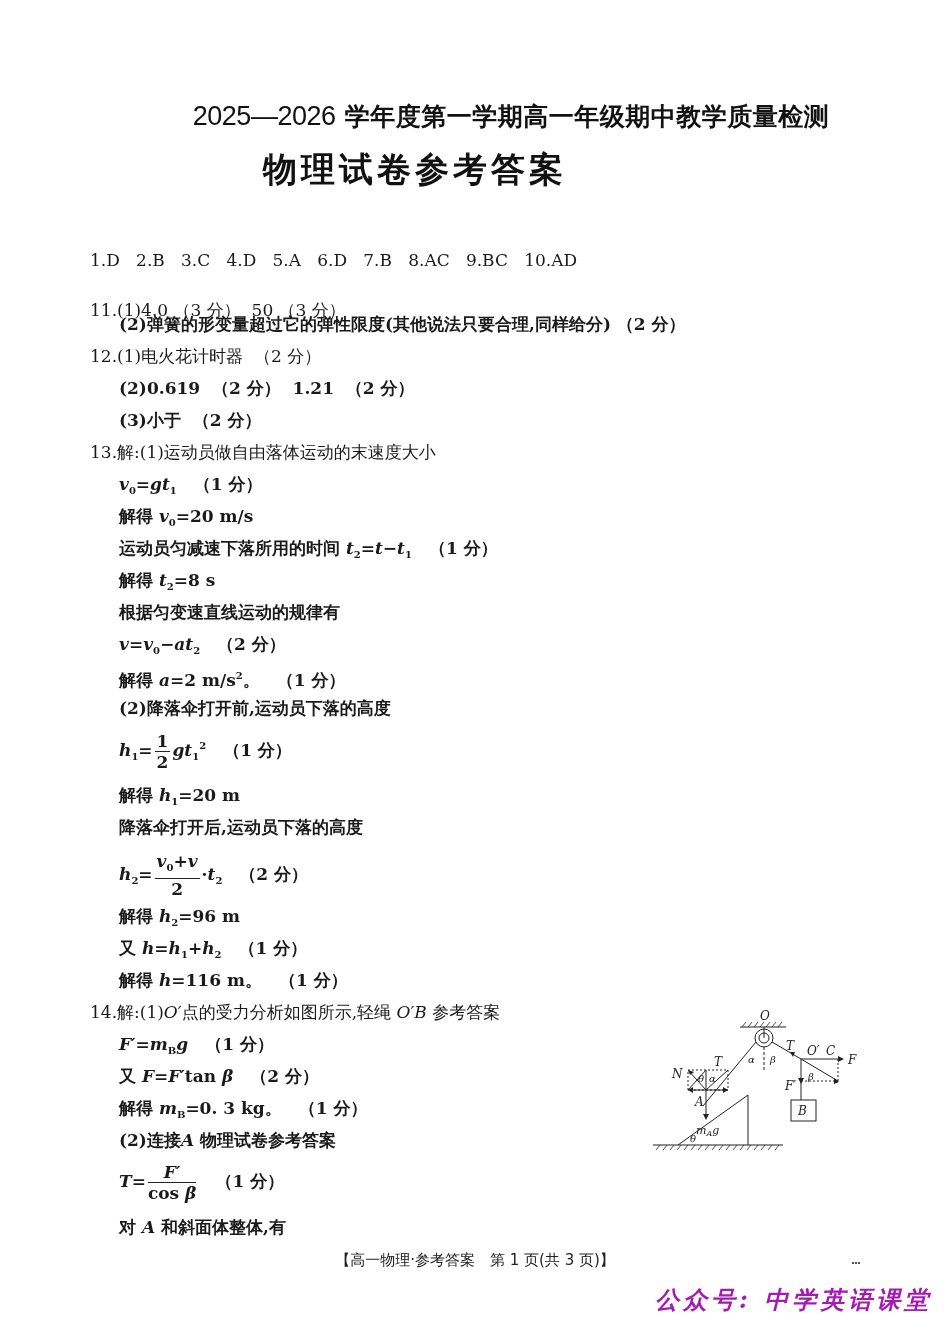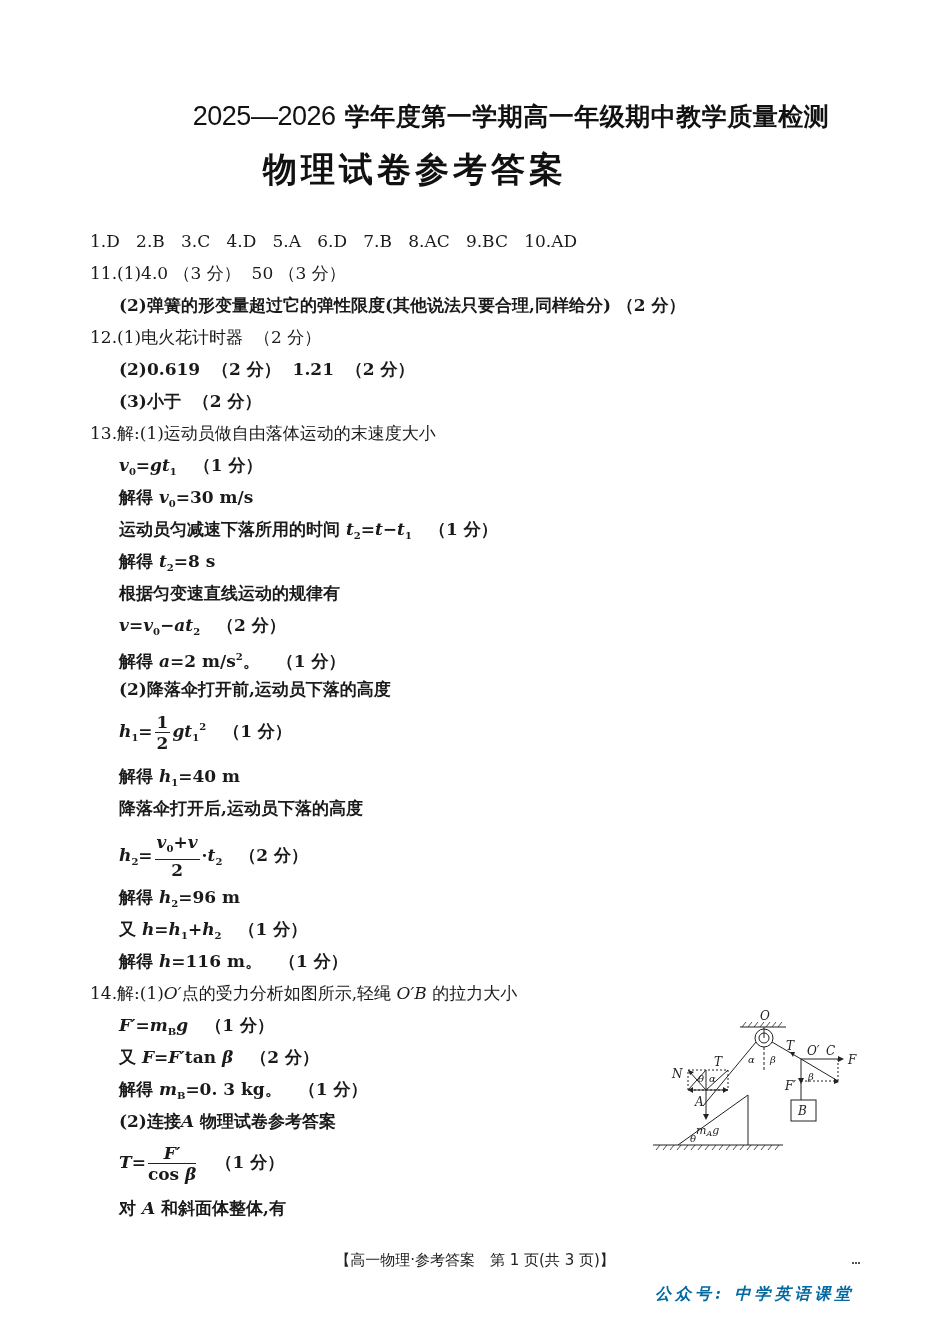--- a/index.html
+++ b/index.html
@@ -13,73 +13,73 @@
     font-family: "DejaVu Sans", "Liberation Sans", sans-serif;
     font-size: 25px; font-weight: bold; letter-spacing: 0.5px; color: #111; margin-left: 36px;
   }
   .title1 .yr { font-family: "Liberation Sans", sans-serif; font-weight: normal; font-size: 27px; letter-spacing: -0.5px; }
   .title2 {
     position: absolute; top: 147px; left: 0; width: 830px; text-align: center;
     font-family: "DejaVu Sans", "Liberation Sans", sans-serif;
     font-size: 34px; font-weight: bold; letter-spacing: 4px; color: #111;
   }
   .line {
-    position: absolute; left: 90px; font-size: 17px; line-height: 20px; white-space: pre;
+    position: absolute; left: 90px; font-size: 17px; line-height: 20px; white-space: pre; margin-top: 19px;
   }
   .ind { left: 119px; font-weight: bold; }
   .m { font-style: italic; font-family: "DejaVu Serif", serif; }
   sub, sup { font-size: 10px; }
   .frac { display: inline-block; vertical-align: middle; text-align: center; margin: 0 2px; }
   .frac .num { display: block; border-bottom: 1px solid #222; padding: 0 2px; line-height: 20px; }
   .frac .den { display: block; line-height: 20px; }
   .footer {
     position: absolute; top: 1251px; left: 0; width: 950px; text-align: center;
     font-family: "DejaVu Sans", sans-serif; font-size: 15px; color: #222;
   }
   .watermark {
-    position: absolute; top: 1284px; left: 655px; font-size: 16px; color: #0369a1;
+    position: absolute; top: 1284px; left: 655px; font-size: 24px; color: #a21caf;
     font-family: "DejaVu Serif", serif; font-style: italic; letter-spacing: 4px; font-weight: bold;
   }
   .dots { position: absolute; top: 1262px; left: 852px; width: 8px; border-top: 2px dotted #555; }
   .diagram { position: absolute; left: 648px; top: 1008px; }
 </style>
 </head>
 <body>
 
 <div class="title1">
   <span class="yr">2025—2026</span>
   <span>学年度第一学期高一年级期中教学质量检测</span>
 </div>
 <div class="title2">物理试卷参考答案</div>
 
 <div class="line" style="top:231px">1.D   2.B   3.C   4.D   5.A   6.D   7.B   8.AC   9.BC   10.AD</div>
-<div class="line" style="top:263px">11.(1)4.0 （3 分）  50 （3 分）</div>
+<div class="line" style="top:281px">11.(1)4.0 （3 分）  50 （3 分）</div>
 <div class="line ind" style="top:295px">(2)弹簧的形变量超过它的弹性限度(其他说法只要合理,同样给分) （2 分）</div>
 <div class="line" style="top:327px">12.(1)电火花计时器  （2 分）</div>
 <div class="line ind" style="top:359px">(2)0.619  （2 分）  1.21  （2 分）</div>
 <div class="line ind" style="top:391px">(3)小于  （2 分）</div>
 
 <div class="line" style="top:423px">13.解:(1)运动员做自由落体运动的末速度大小</div>
 <div class="line ind" style="top:455px"><span class="m">v</span><sub>0</sub>=<span class="m">gt</span><sub>1</sub>　<span>（1 分）</span></div>
-<div class="line ind" style="top:487px"><span>解得</span> <span class="m">v</span><sub>0</sub><span>=30 m/s</span></div>
+<div class="line ind" style="top:487px"><span>解得</span> <span class="m">v</span><sub>0</sub><span>=20 m/s</span></div>
 <div class="line ind" style="top:519px"><span>运动员匀减速下落所用的时间</span> <span class="m">t</span><sub>2</sub>=<span class="m">t</span>−<span class="m">t</span><sub>1</sub>　<span>（1 分）</span></div>
 <div class="line ind" style="top:551px"><span>解得</span> <span class="m">t</span><sub>2</sub><span>=8 s</span></div>
 <div class="line ind" style="top:583px">根据匀变速直线运动的规律有</div>
 <div class="line ind" style="top:615px"><span class="m">v</span>=<span class="m">v</span><sub>0</sub>−<span class="m">at</span><sub>2</sub>　<span>（2 分）</span></div>
 <div class="line ind" style="top:647px"><span>解得</span> <span class="m">a</span><span>=2 m/s</span><sup>2</sup>。　<span>（1 分）</span></div>
 <div class="line ind" style="top:679px">(2)降落伞打开前,运动员下落的高度</div>
 <div class="line ind" style="top:712px"><span class="m">h</span><sub>1</sub>=<span class="frac"><span class="num">1</span><span class="den">2</span></span><span class="m">gt</span><sub>1</sub><sup>2</sup>　<span>（1 分）</span></div>
-<div class="line ind" style="top:766px"><span>解得</span> <span class="m">h</span><sub>1</sub><span>=40 m</span></div>
+<div class="line ind" style="top:766px"><span>解得</span> <span class="m">h</span><sub>1</sub><span>=20 m</span></div>
 <div class="line ind" style="top:798px">降落伞打开后,运动员下落的高度</div>
 <div class="line ind" style="top:832px"><span class="m">h</span><sub>2</sub>=<span class="frac"><span class="num"><span class="m">v</span><sub>0</sub>+<span class="m">v</span></span><span class="den">2</span></span>·<span class="m">t</span><sub>2</sub>　<span>（2 分）</span></div>
 <div class="line ind" style="top:887px"><span>解得</span> <span class="m">h</span><sub>2</sub><span>=96 m</span></div>
 <div class="line ind" style="top:919px"><span>又</span> <span class="m">h</span>=<span class="m">h</span><sub>1</sub>+<span class="m">h</span><sub>2</sub>　<span>（1 分）</span></div>
 <div class="line ind" style="top:951px"><span>解得</span> <span class="m">h</span><span>=116 m。</span>　<span>（1 分）</span></div>
 
-<div class="line" style="top:983px"><span>14.解:(1)</span><span class="m">O′</span><span>点的受力分析如图所示,轻绳</span> <span class="m">O′B</span> <span>的拉力大小</span></div>
+<div class="line" style="top:983px"><span>14.解:(1)</span><span class="m">O′</span><span>点的受力分析如图所示,轻绳</span> <span class="m">O′B</span> <span>参考答案</span></div>
 <div class="line ind" style="top:1015px"><span class="m">F′</span>=<span class="m">m</span><sub>B</sub><span class="m">g</span>　<span>（1 分）</span></div>
 <div class="line ind" style="top:1047px"><span>又</span> <span class="m">F</span>=<span class="m">F′</span>tan <span class="m">β</span>　<span>（2 分）</span></div>
 <div class="line ind" style="top:1079px"><span>解得</span> <span class="m">m</span><sub>B</sub><span>=0. 3 kg。</span>　<span>（1 分）</span></div>
 <div class="line ind" style="top:1111px"><span>(2)连接</span><span class="m">A</span> <span>物理试卷参考答案</span></div>
 <div class="line ind" style="top:1143px"><span class="m">T</span>=<span class="frac"><span class="num"><span class="m">F′</span></span><span class="den">cos <span class="m">β</span></span></span>　<span>（1 分）</span></div>
 <div class="line ind" style="top:1198px"><span>对</span> <span class="m">A</span> <span>和斜面体整体,有</span></div>
 
 <svg class="diagram" width="220" height="145" viewBox="0 0 220 145" font-family="DejaVu Serif, serif" font-style="italic" font-size="12" fill="#222">
 
   <line x1="92" y1="19" x2="138" y2="19" stroke="#222" stroke-width="1.2"></line>

